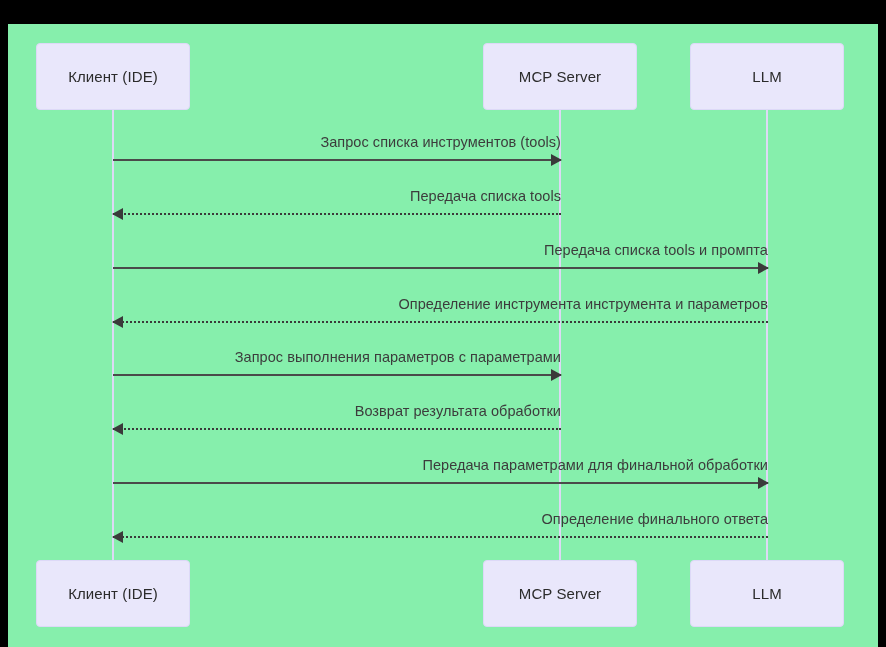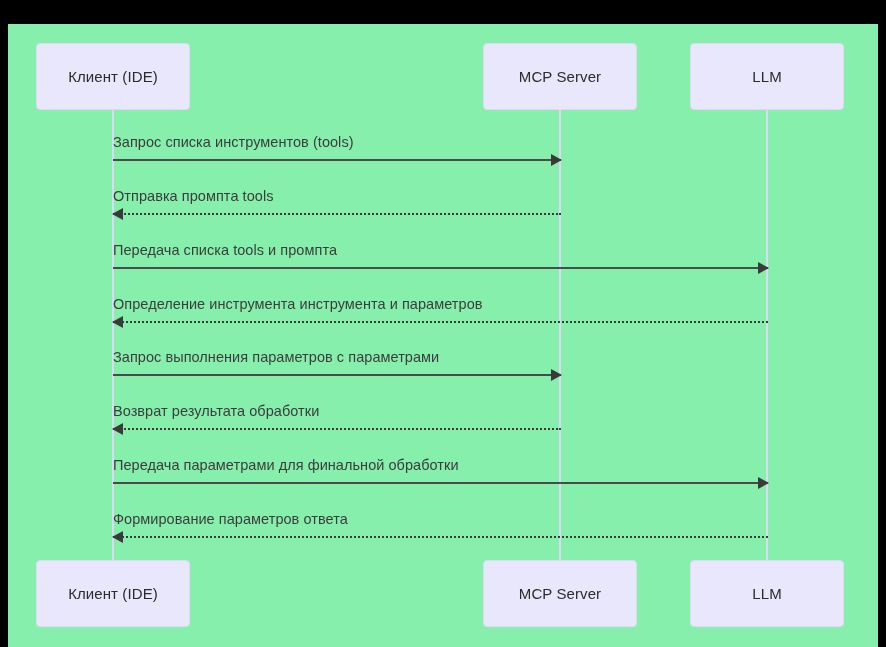--- a/index.html
+++ b/index.html
@@ -87,21 +87,21 @@
   }
   .msg-arrow.left {
     left: -1px;
     border-right: 11px solid #3a3a3a;
   }
   .msg-label {
     position: absolute;
     bottom: 9px;
     left: 0;
     width: 100%;
-    text-align: left;
+    text-align: right;
     font-size: 14.5px;
     color: #3c3c3c;
     white-space: nowrap;
     letter-spacing: 0.05px;
   }
 </style>
 </head>
 <body>
 
 <div id="frame">
@@ -121,21 +121,21 @@
       <span class="participant-label">LLM</span>
     </div>
 
     <div class="message" style="left:105px; top:135px; width:448px;">
       <div class="msg-label">Запрос списка инструментов (tools)</div>
       <div class="msg-line"></div>
       <div class="msg-arrow right"></div>
     </div>
 
     <div class="message" style="left:105px; top:189px; width:448px;">
-      <div class="msg-label">Отправка промпта tools</div>
+      <div class="msg-label">Передача списка tools</div>
       <div class="msg-line dotted"></div>
       <div class="msg-arrow left"></div>
     </div>
 
     <div class="message" style="left:105px; top:243px; width:655px;">
       <div class="msg-label">Передача списка tools и промпта</div>
       <div class="msg-line"></div>
       <div class="msg-arrow right"></div>
     </div>
 
@@ -157,21 +157,21 @@
       <div class="msg-arrow left"></div>
     </div>
 
     <div class="message" style="left:105px; top:458px; width:655px;">
       <div class="msg-label">Передача параметрами для финальной обработки</div>
       <div class="msg-line"></div>
       <div class="msg-arrow right"></div>
     </div>
 
     <div class="message" style="left:105px; top:512px; width:655px;">
-      <div class="msg-label">Формирование параметров ответа</div>
+      <div class="msg-label">Определение финального ответа</div>
       <div class="msg-line dotted"></div>
       <div class="msg-arrow left"></div>
     </div>
 
     <div class="participant" style="left:28px; top:536px; width:154px; height:67px;">
       <span class="participant-label">Клиент (IDE)</span>
     </div>
     <div class="participant" style="left:475px; top:536px; width:154px; height:67px;">
       <span class="participant-label">MCP Server</span>
     </div>

